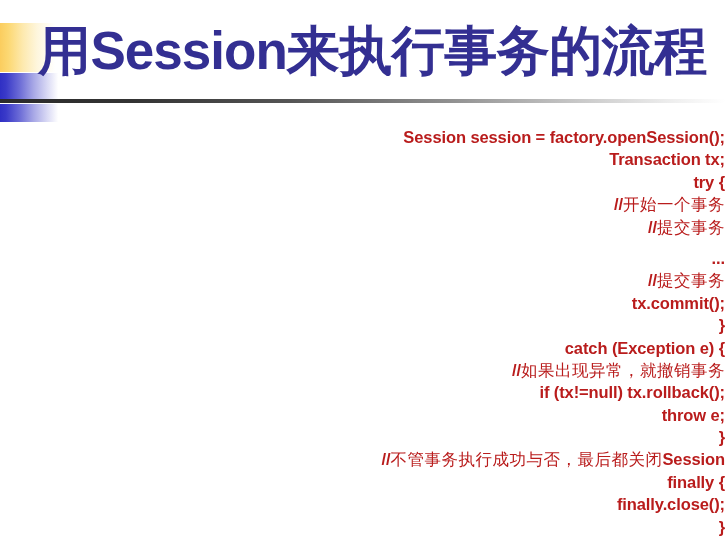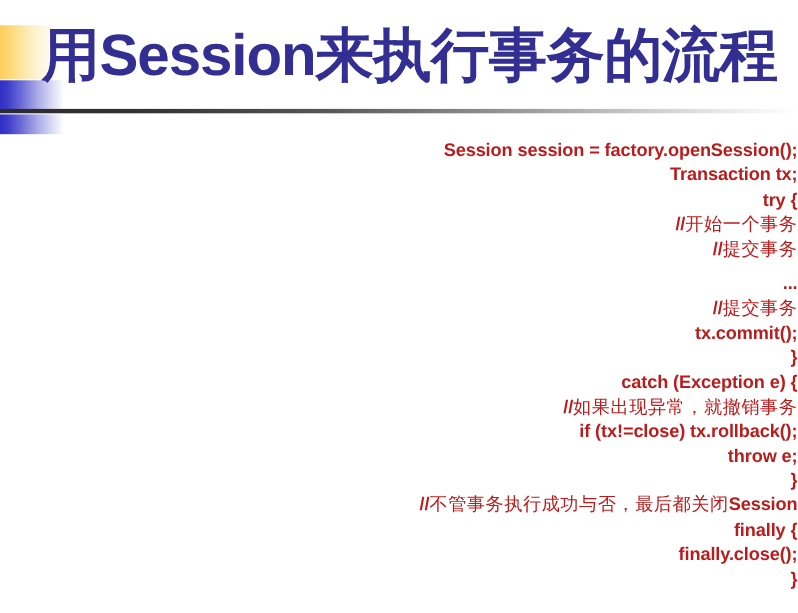--- a/index.html
+++ b/index.html
@@ -130,21 +130,21 @@
       <div class="code-line ind1"><span>Transaction tx;</span></div>
       <div class="code-line ind1"><span>try {</span></div>
       <div class="code-line ind2"><span>//</span><span class="cjk">开始一个事务</span></div>
       <div class="code-line ind2"><span>//</span><span class="cjk">提交事务</span></div>
       <div class="code-line ind2 gap-before"><span>...</span></div>
       <div class="code-line ind2"><span>//</span><span class="cjk">提交事务</span></div>
       <div class="code-line ind2"><span>tx.commit();</span></div>
       <div class="code-line ind1"><span>}</span></div>
       <div class="code-line ind1"><span>catch (Exception e) {</span></div>
       <div class="code-line ind2"><span>//</span><span class="cjk">如果出现异常，就撤销事务</span></div>
-      <div class="code-line ind2"><span>if (tx!=close) tx.rollback();</span></div>
+      <div class="code-line ind2"><span>if (tx!=null) tx.rollback();</span></div>
       <div class="code-line ind2"><span>throw e;</span></div>
       <div class="code-line ind1"><span>}</span></div>
       <div class="code-line ind2"><span>//</span><span class="cjk">不管事务执行成功与否，最后都关闭</span><span>Session</span></div>
       <div class="code-line ind1"><span>finally {</span></div>
       <div class="code-line ind2"><span>finally.close();</span></div>
       <div class="code-line ind1"><span>}</span></div>
     </div>
 
 </div>
 

